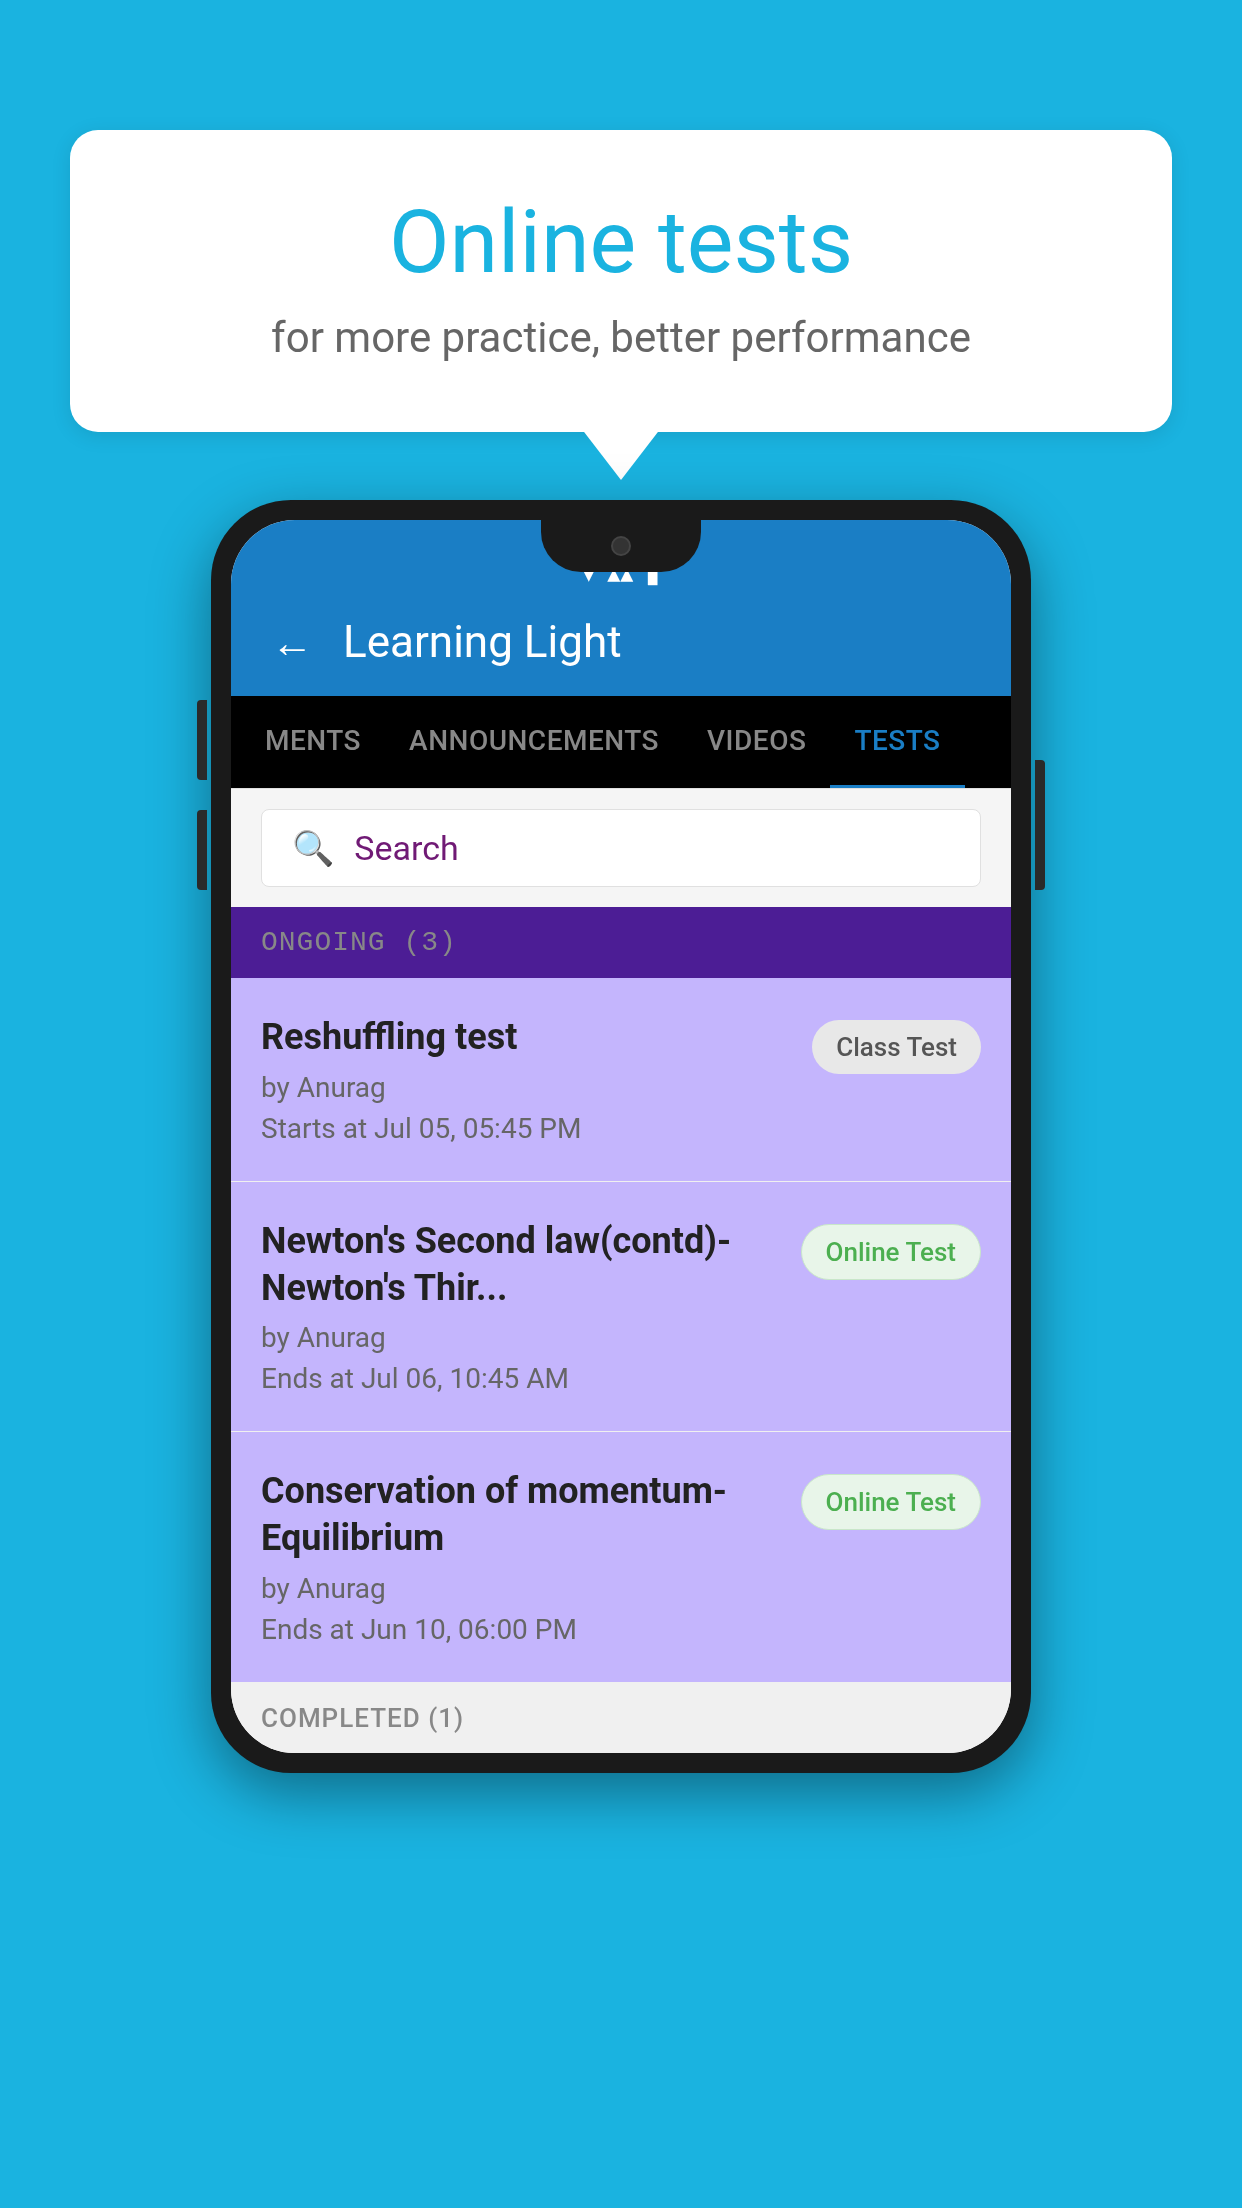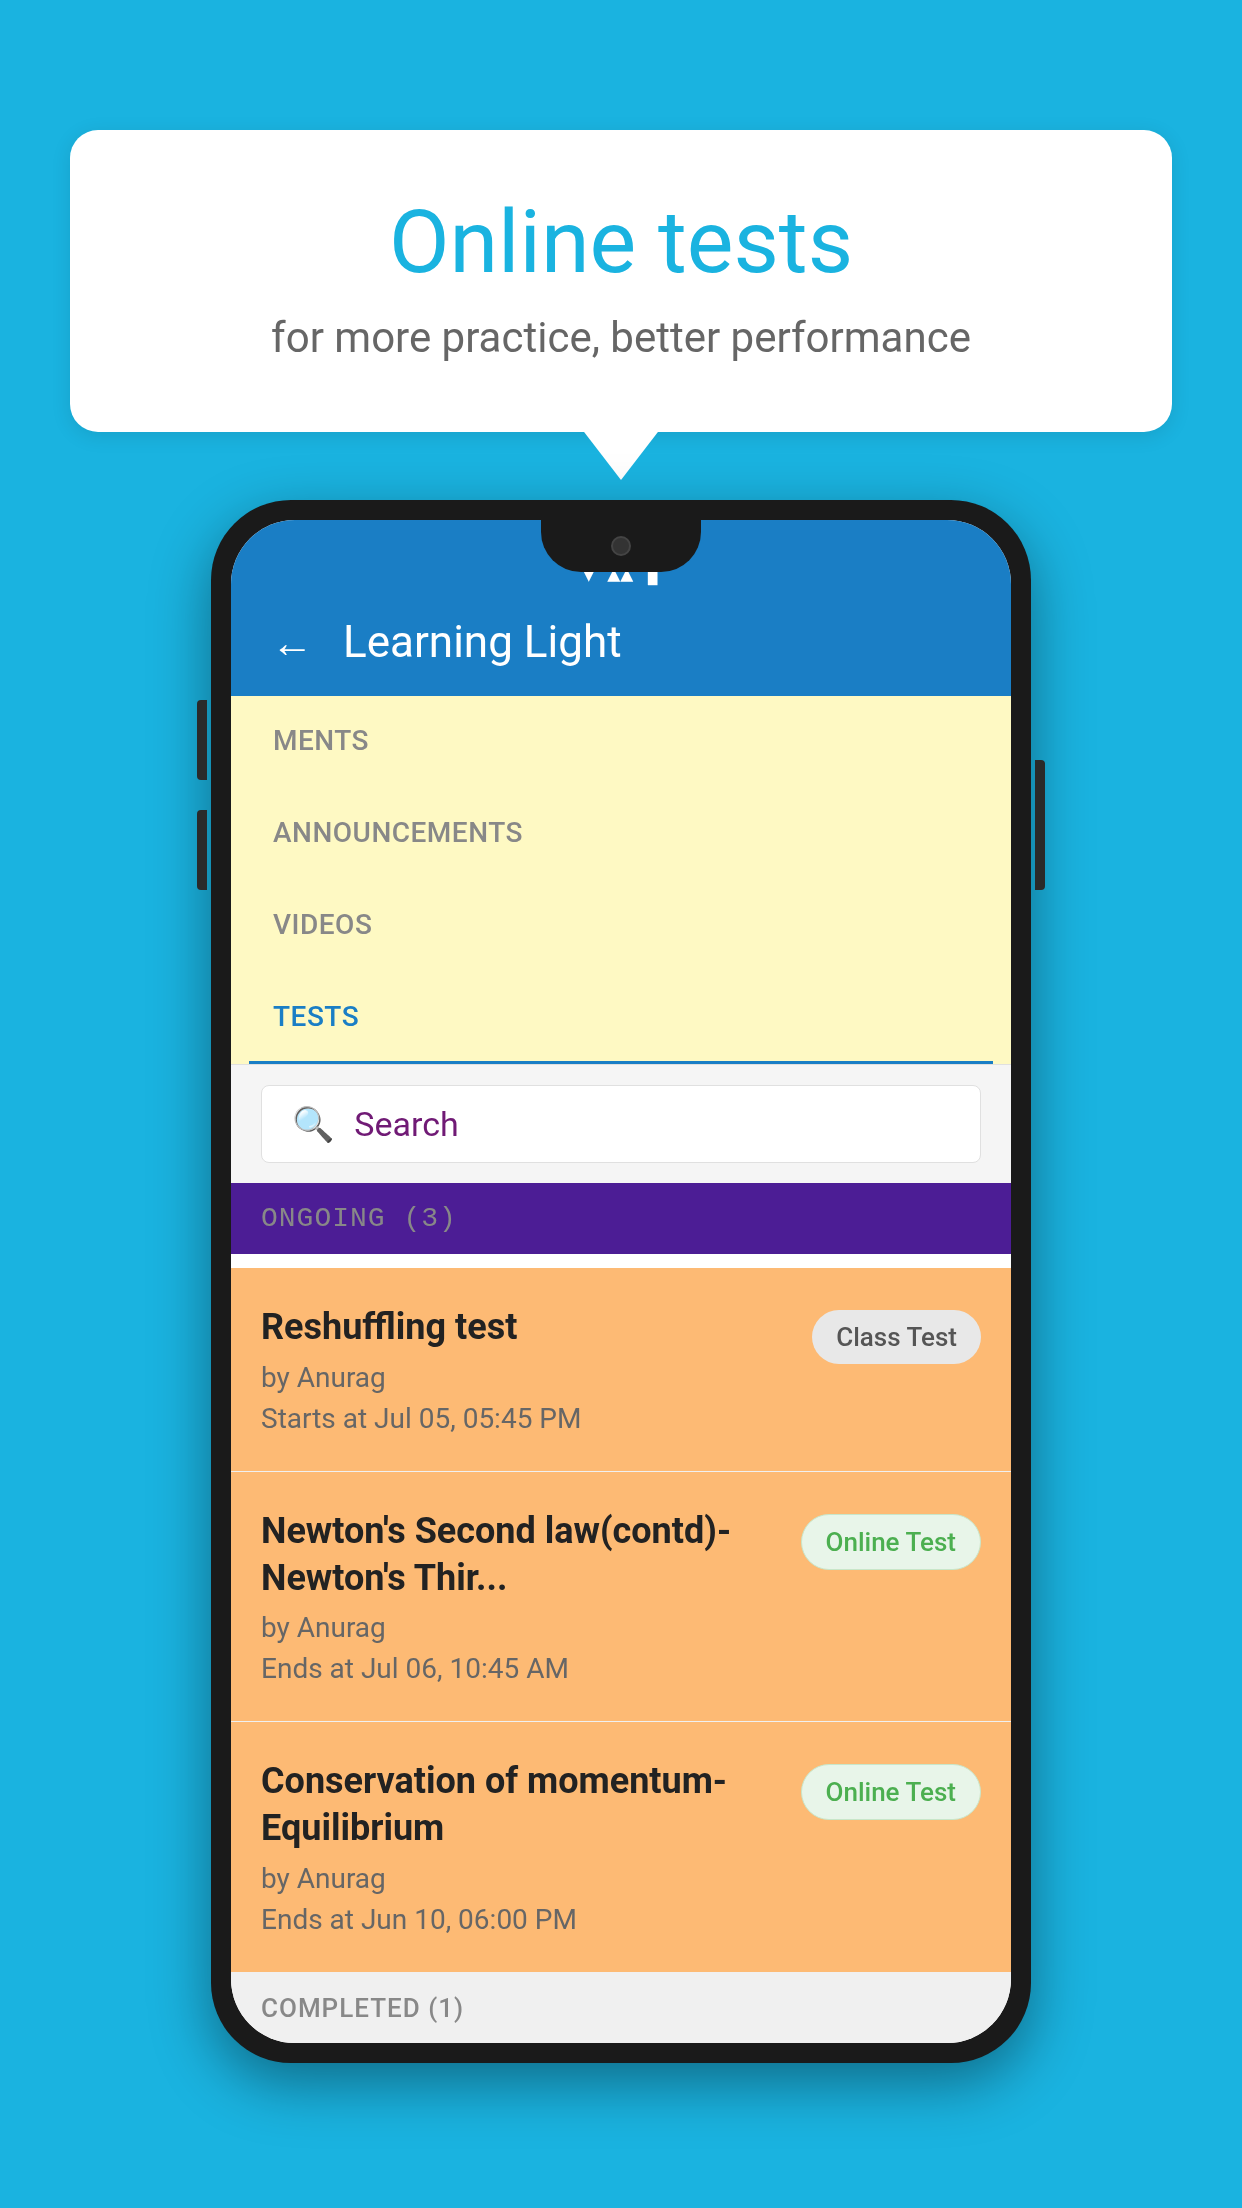--- a/index.html
+++ b/index.html
@@ -152,25 +152,24 @@
     }
 
     .app-title {
       color: #ffffff;
       font-size: 44px;
       font-weight: 400;
     }
 
     
     .tabs-bar {
-      background: #fef9c3;
+      background: #000000;
       display: flex;
       border-bottom: 1px solid #e0e0e0;
-      padding: 0 18px;
-      flex-direction: column;
+      padding: 0 10px;
     }
 
     .tab-item {
       padding: 28px 24px;
       font-size: 28px;
       color: #888;
       font-weight: 500;
       letter-spacing: 0.5px;
       cursor: pointer;
       border-bottom: 3px solid transparent;
@@ -214,22 +213,21 @@
       padding: 20px 30px;
       font-size: 28px;
       color: #888;
       font-weight: 500;
       letter-spacing: 1px;
       font-family: Liberation Mono, monospace;
     }
 
     
     .test-list {
-      background: #fdba74;
-      margin-top: 14px;
+      background: #c4b5fd;
     }
 
     .test-item {
       padding: 36px 30px;
       border-bottom: 1px solid #f0f0f0;
       display: flex;
       align-items: flex-start;
       justify-content: space-between;
     }
 

